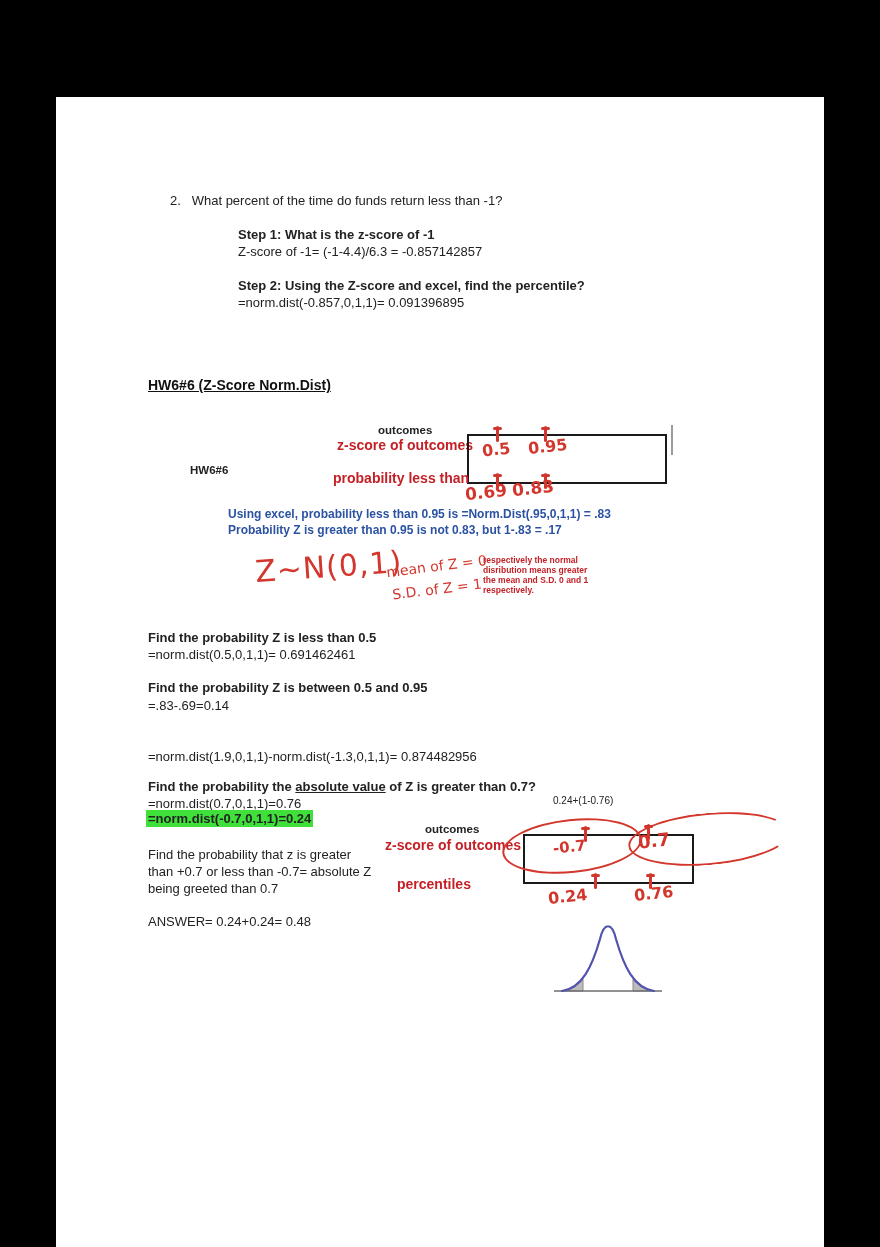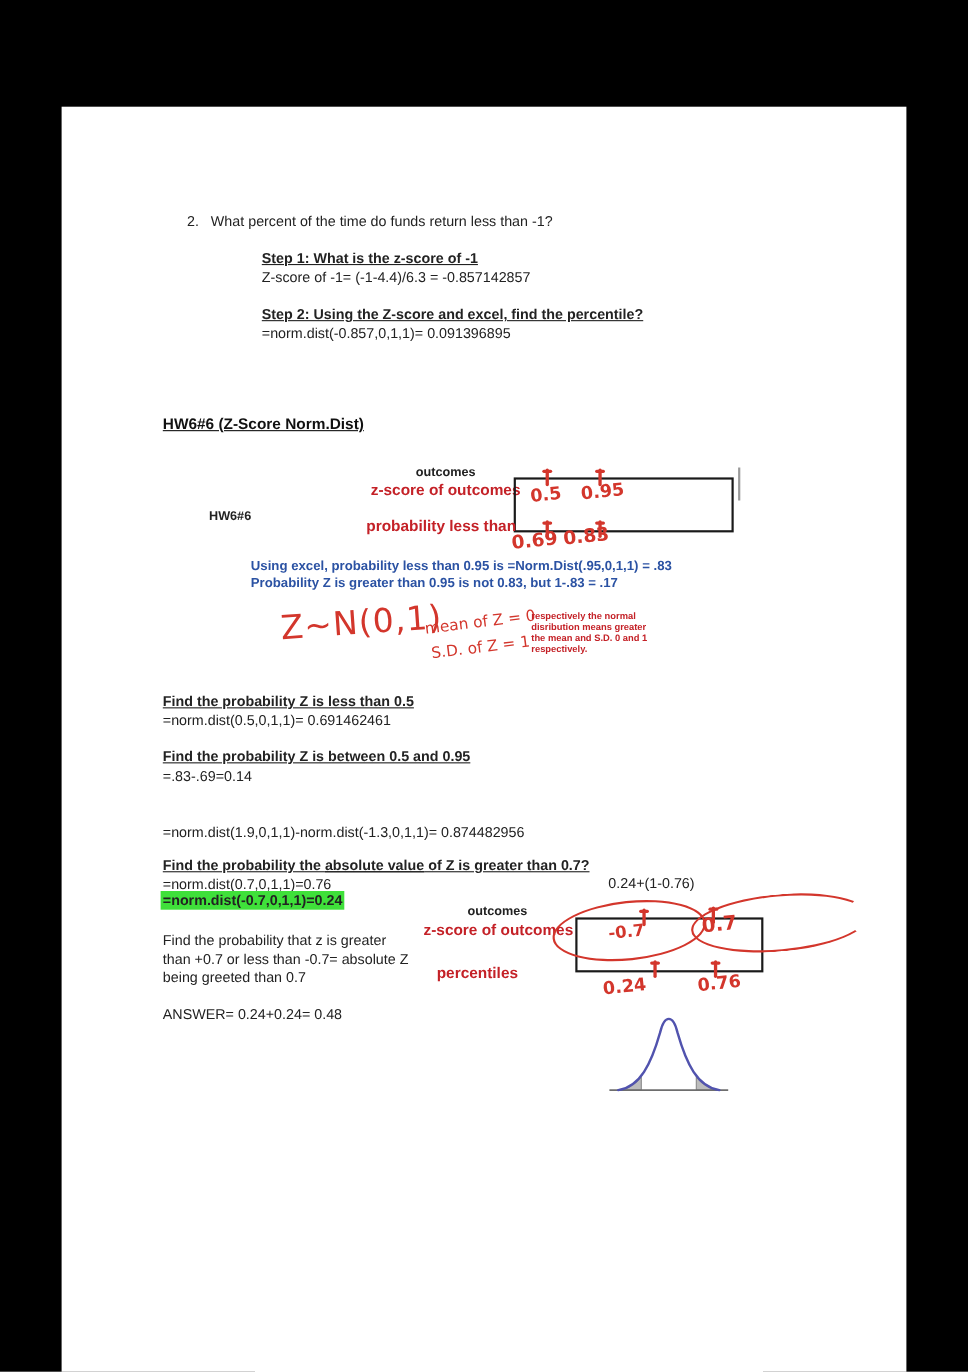--- a/index.html
+++ b/index.html
@@ -7,38 +7,38 @@
     width:880px;height:1247px;background:#000;position:relative;
     font-family:"Liberation Sans", sans-serif;color:#1a1a1a;overflow:hidden;
   }
   .page{
     position:absolute;left:56px;top:56px;width:768px;height:1223px;
     background:#ffffff;
     margin-top:41px;
   }
   .abs{position:absolute;}
   .body-text{font-size:13px;line-height:17px;color:#222;white-space:nowrap;}
-  .bold{font-weight:bold;text-decoration:underline;}
+  .bold{font-weight:bold;}
   .underline{text-decoration:underline;}
   .heading{font-size:14px;font-weight:bold;text-decoration:underline;color:#111;white-space:nowrap;}
   .diag-label-black{font-size:11.5px;font-weight:bold;color:#222;white-space:nowrap;}
   .diag-label-red{font-size:14px;font-weight:bold;color:#c42127;white-space:nowrap;}
   .blue-note{font-size:12px;font-weight:bold;color:#2b52a3;white-space:nowrap;line-height:16px;}
   .hand{color:#d3362c;font-family:"DejaVu Sans", sans-serif;white-space:nowrap;}
   .hand-big{font-size:30px;letter-spacing:1px;transform:rotate(-4deg);}
   .hand-med{font-size:14px;transform:rotate(-7deg);}
   .hand-num{font-size:16px;font-weight:bold;transform:rotate(-6deg);}
   .red-print{font-size:8.5px;font-weight:bold;color:#c42127;line-height:10px;white-space:nowrap;}
   .box{position:absolute;border:2.5px solid #1a1a1a;background:transparent;}
   .tick{position:absolute;width:2.5px;background:#d3362c;border-radius:2px;}
   .tick::after{content:"";position:absolute;left:-3px;top:1px;width:9px;height:2.5px;background:#d3362c;border-radius:2px;}
   .oval{position:absolute;border:2.5px solid #d3362c;border-radius:50%;background:transparent;}
   .cursor-line{position:absolute;width:1.5px;background:#9a9a9a;}
   .green-hl{background:#3fe03a;display:inline-block;padding:0 2px;}
-  .right-num{font-size:13px;color:#222;white-space:nowrap;}
+  .right-num{font-size:10px;color:#222;white-space:nowrap;}
 </style>
 </head>
 <body>
 
 <div class="page">
 
   <div class="abs body-text" style="left:114px;top:95px;">
     <span>2.</span>&nbsp;&nbsp;
     <span>What percent of the time do funds return less than -1?</span>
   </div>

